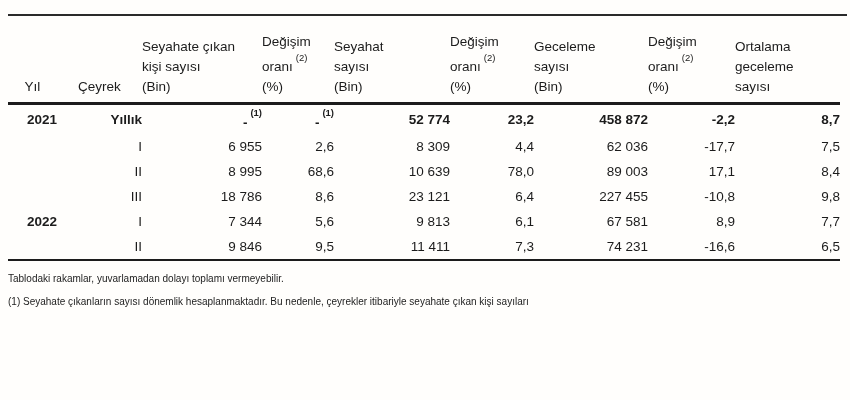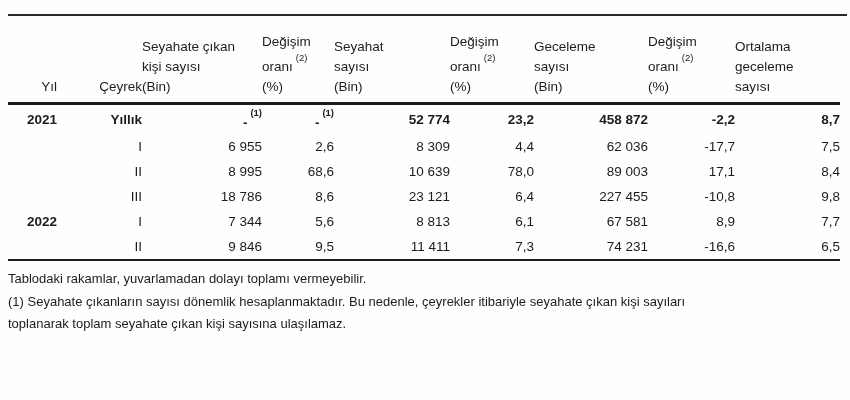--- a/index.html
+++ b/index.html
@@ -22,21 +22,21 @@
   table.stats thead th {
     vertical-align: bottom;
     font-weight: normal;
     text-align: left;
     font-size: 13.5px;
     line-height: 20px;
     padding: 16px 0 5px 0;
     white-space: nowrap;
   }
   table.stats thead tr { border-bottom: 3px solid #1c1c1c; }
-  table.stats th.left { text-align: right; }
+  table.stats th.left { text-align: center; }
 
   table.stats tbody { border-bottom: 2.5px solid #1c1c1c; }
   table.stats tbody td {
     font-size: 13.5px;
     line-height: 17px;
     padding: 4px 0;
     text-align: right;
     white-space: nowrap;
   }
   td.year  { text-align: left; font-weight: bold; }
@@ -49,21 +49,21 @@
     font-weight: bold;
     position: relative;
     top: -5px;
     margin-left: 3px;
     letter-spacing: 0;
   }
   thead sup.fn { font-weight: normal; top: -4px; }
 
   .footnotes {
     padding-top: 7px;
-    font-size: 13px;
+    font-size: 10px;
     line-height: 22.5px;
     width: 836px;
   }
   .footnotes .fline { white-space: nowrap; }
 </style>
 </head>
 <body>
 
 <div class="page">
 
@@ -165,21 +165,21 @@
         <td>6,4</td>
         <td>227 455</td>
         <td>-10,8</td>
         <td>9,8</td>
       </tr>
       <tr class="gap">
         <td class="year">2022</td>
         <td class="quarter">I</td>
         <td>7 344</td>
         <td>5,6</td>
-        <td>8 813</td>
+        <td>9 813</td>
         <td>6,1</td>
         <td>67 581</td>
         <td>8,9</td>
         <td>7,7</td>
       </tr>
       <tr>
         <td class="year"></td>
         <td class="quarter">II</td>
         <td>9 846</td>
         <td>9,5</td>
@@ -188,16 +188,15 @@
         <td>74 231</td>
         <td>-16,6</td>
         <td>6,5</td>
       </tr>
     </tbody>
   </table>
 
   <div class="footnotes">
     <div class="fline">Tablodaki rakamlar, yuvarlamadan dolayı toplamı vermeyebilir.</div>
     <div class="fline">(1) Seyahate çıkanların sayısı dönemlik hesaplanmaktadır. Bu nedenle, çeyrekler itibariyle seyahate çıkan kişi sayıları</div>
-    <div class="fline">toplanarak toplam seyahate çıkan kişi sayısına ulaşılamaz.</div>
   </div>
 
 </div>
 
 </body></html>

